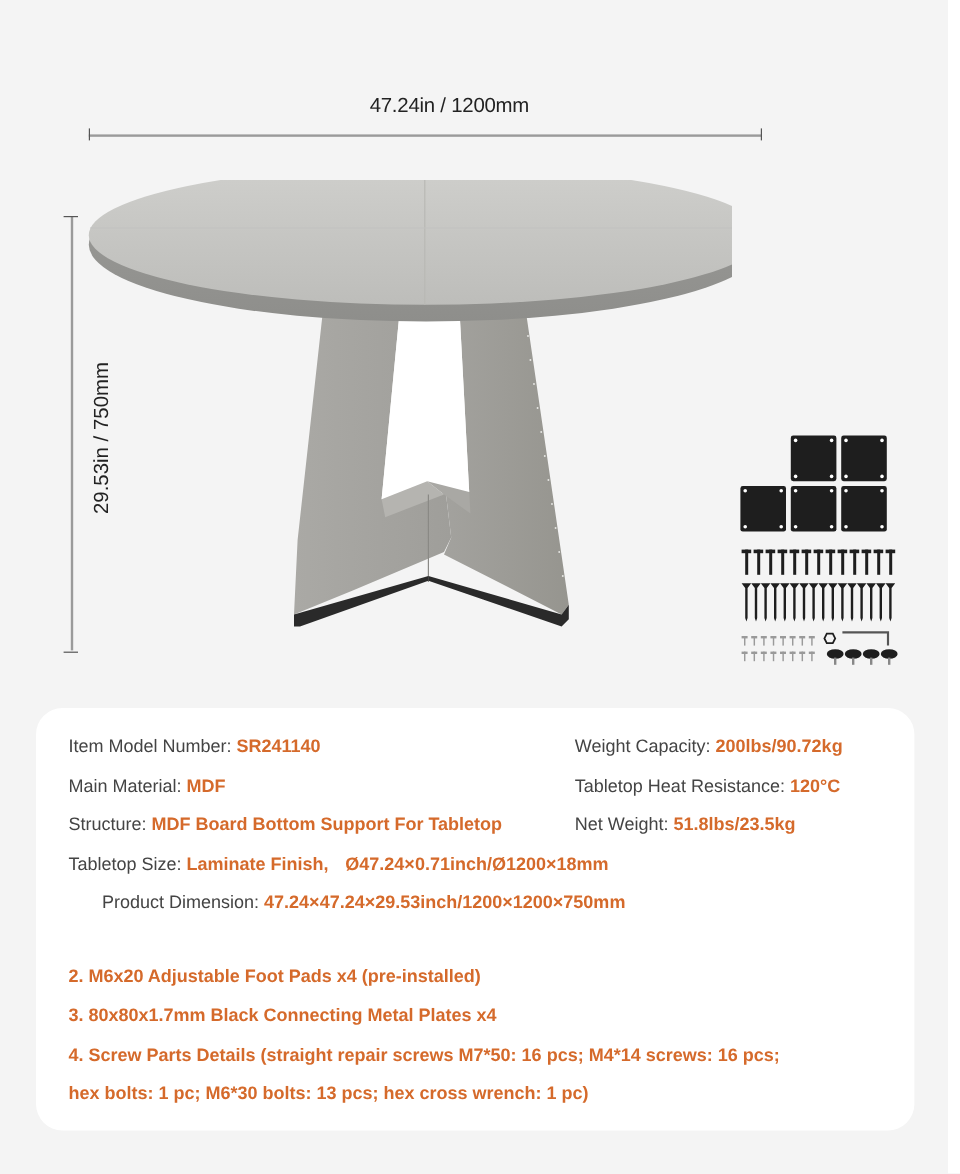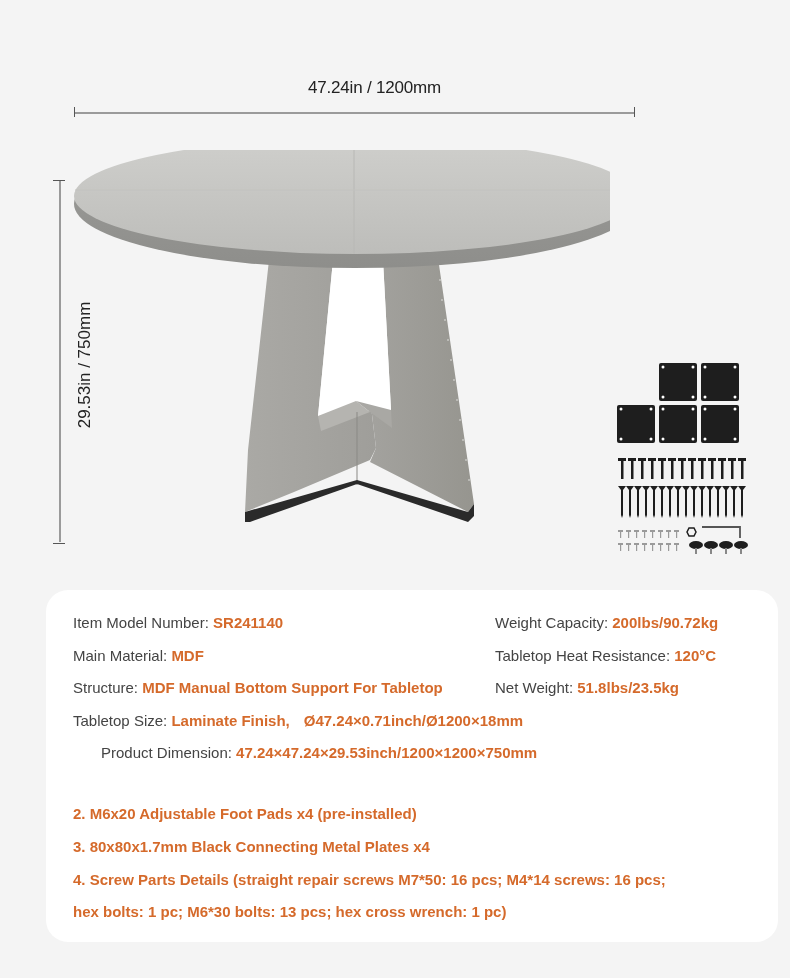--- a/index.html
+++ b/index.html
@@ -14,21 +14,21 @@
   .hcap { position: absolute; width: 1px; height: 10px; background: #555; top: 107px; }
   .vline { position: absolute; left: 59px; top: 180px; width: 2px; height: 362px; background: #9a9a9a; }
   .vcap { position: absolute; left: 53px; width: 12px; height: 1px; background: #555; }
   .dim-height-label { position: absolute; left: 85px; top: 365px; transform: translate(-50%, -50%) rotate(-90deg); font-size: 17px; color: #222; white-space: nowrap; }
 
   
   .table-svg { position: absolute; left: 70px; top: 150px; }
   .parts-svg { position: absolute; left: 610px; top: 358px; }
 
   
-  .spec-card { position: absolute; left: 46px; top: 590px; width: 732px; height: 352px; background: #ffffff; border-radius: 22px; }
+  .spec-card { position: absolute; left: 30px; top: 590px; width: 732px; height: 352px; background: #ffffff; border-radius: 22px; }
   .spec-line { position: absolute; font-size: 15px; line-height: 18px; white-space: nowrap; color: #444; }
   .spec-line .lbl { color: #444; }
   .spec-line .val { color: #d56a2b; font-weight: bold; }
   .spec-line .gap { display: inline-block; width: 14px; }
 </style>
 </head>
 <body>
 
 <div class="canvas">
 
@@ -229,21 +229,21 @@
 
   <div class="spec-card">
 
     <div class="spec-line" style="left:27px; top:24px;">
       <span class="lbl">Item Model Number: </span><span class="val">SR241140</span>
     </div>
     <div class="spec-line" style="left:27px; top:57px;">
       <span class="lbl">Main Material: </span><span class="val">MDF</span>
     </div>
     <div class="spec-line" style="left:27px; top:89px;">
-      <span class="lbl">Structure: </span><span class="val">MDF Manual Bottom Support For Tabletop</span>
+      <span class="lbl">Structure: </span><span class="val">MDF Board Bottom Support For Tabletop</span>
     </div>
 
     <div class="spec-line" style="left:449px; top:24px;">
       <span class="lbl">Weight Capacity: </span><span class="val">200lbs/90.72kg</span>
     </div>
     <div class="spec-line" style="left:449px; top:57px;">
       <span class="lbl">Tabletop Heat Resistance: </span><span class="val">120°C</span>
     </div>
     <div class="spec-line" style="left:449px; top:89px;">
       <span class="lbl">Net Weight: </span><span class="val">51.8lbs/23.5kg</span>

